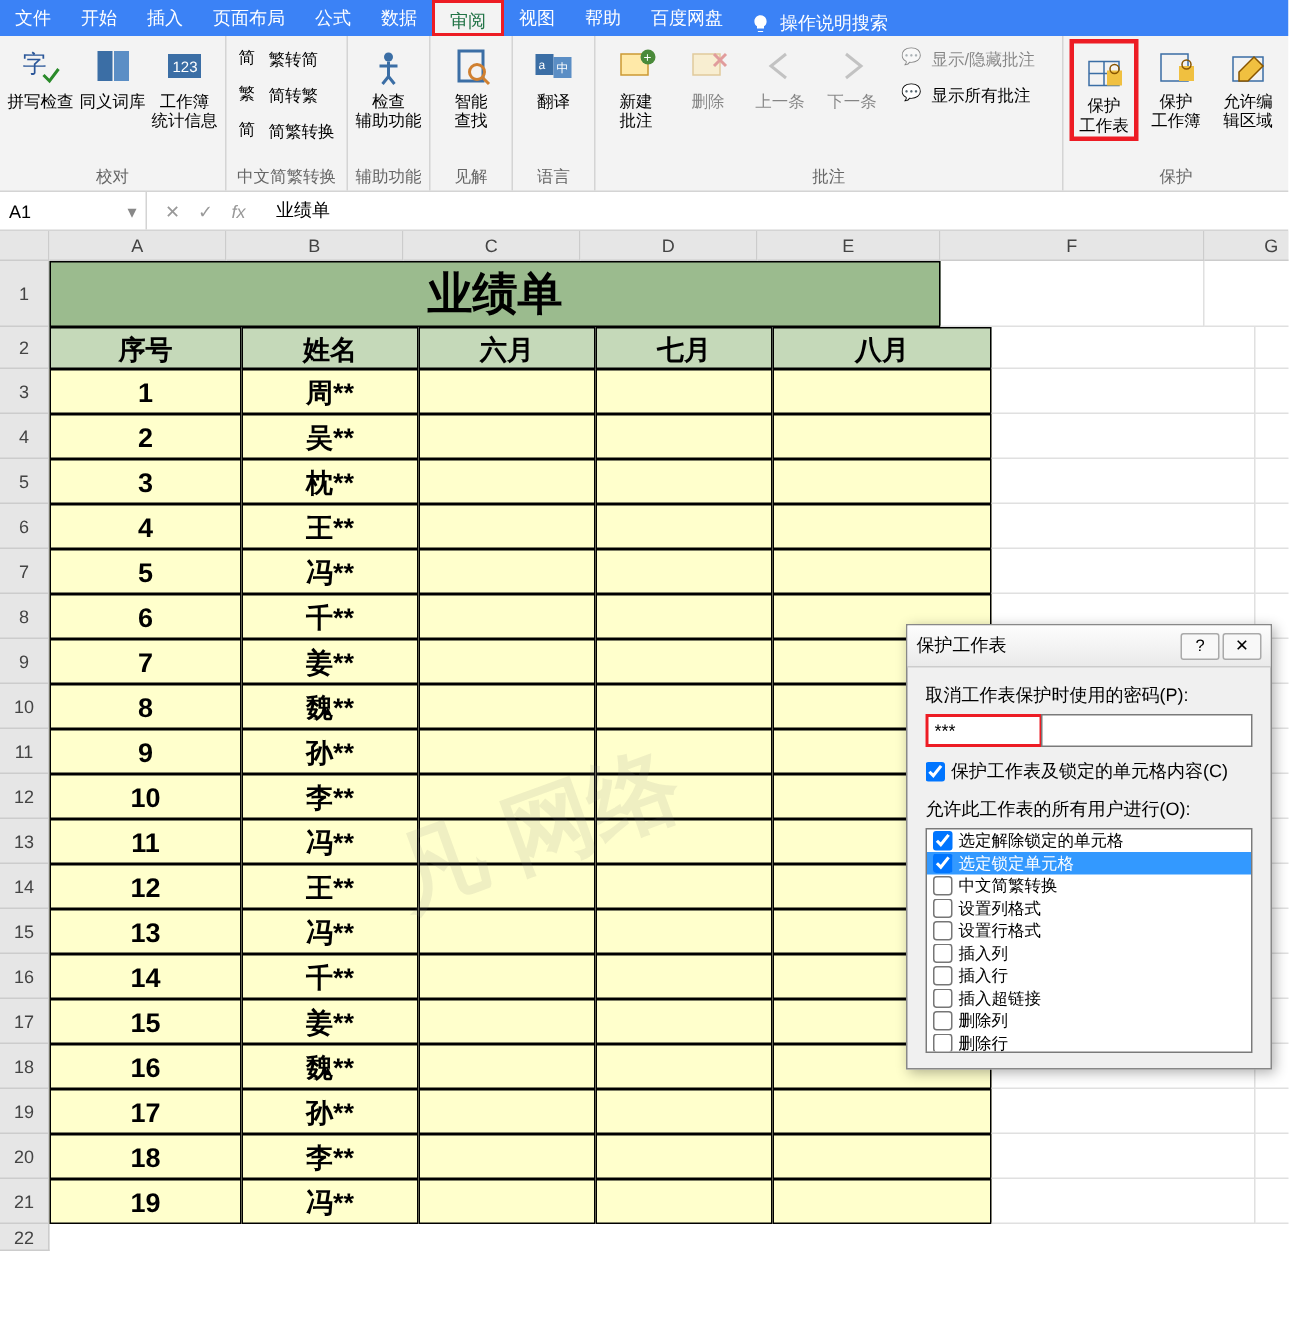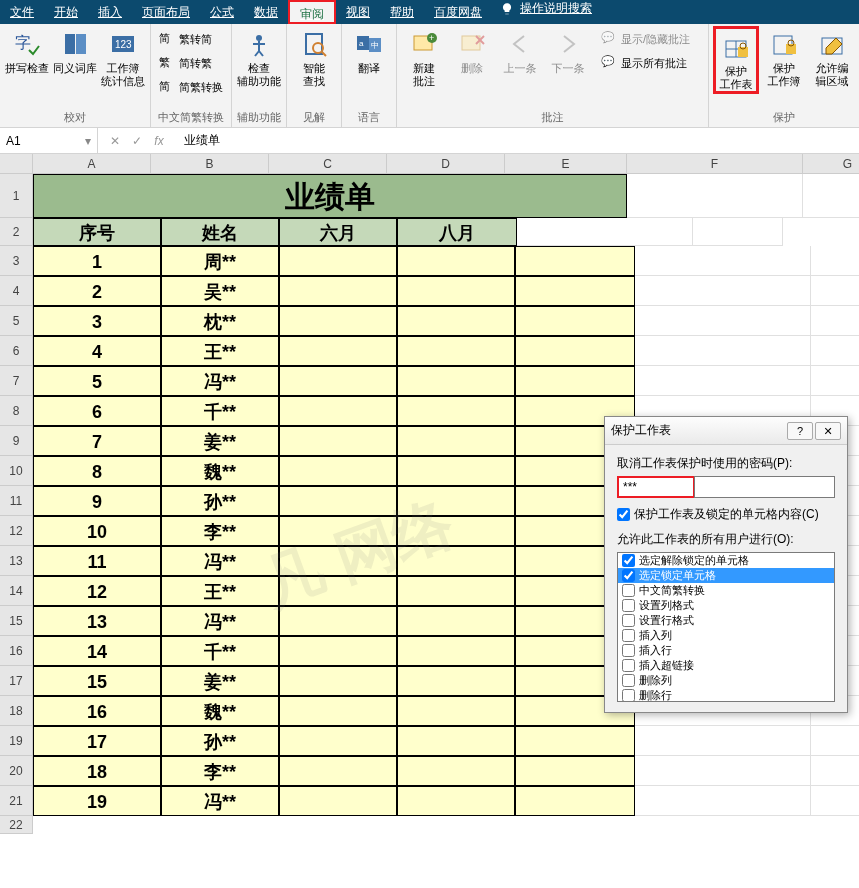--- a/index.html
+++ b/index.html
@@ -1,19 +1,19 @@
 <!DOCTYPE html>
 <html><head>
 <meta charset="utf-8">
 <style>
 * { box-sizing: border-box; margin: 0; padding: 0; }
 body { font-family: "Microsoft YaHei", Arial, sans-serif; font-size: 12px; background: #fff; width: 859px; height: 888px; overflow: hidden; position: relative; }
 
 
-.tabs { background: #0c4a6e; display: flex; height: 24px; align-items: flex-start; color: #fff; text-decoration: underline; }
+.tabs { background: #3b82f6; display: flex; height: 24px; align-items: flex-end; color: #fff; }
 .tab { padding: 0 10px; height: 24px; line-height: 24px; cursor: pointer; font-size: 12px; }
 .tab.active { background: #f3f3f3; color: #217346; }
 .tab.highlight { border: 2px solid #ed1c24; }
 .lightbulb { margin-left: 8px; display: flex; align-items: center; gap: 6px; }
 .lightbulb svg { width: 14px; height: 14px; }
 
 
 .ribbon { background: #f3f3f3; height: 104px; border-bottom: 1px solid #d4d4d4; display: flex; }
 .group { display: flex; flex-direction: column; border-right: 1px solid #d4d4d4; padding: 2px 4px 0 4px; }
 .group-body { flex: 1; display: flex; align-items: flex-start; gap: 2px; }
@@ -48,21 +48,21 @@
 
 
 .title-row { height: 44px; }
 .title-cell { width: 594px; background: #9bbb8e; border: 1px solid #000; font-size: 30px; font-weight: bold; text-align: center; line-height: 44px; }
 .header-row { height: 28px; }
 .header-cell { background: #c5d9b9; border: 1px solid #000; font-size: 18px; font-weight: bold; text-align: center; line-height: 28px; }
 .data-row { height: 30px; }
 .data-cell { background: #ffffcc; border: 1px solid #000; font-size: 18px; font-weight: bold; text-align: center; line-height: 30px; }
 
 
-.wA { width: 128px; } .wB { width: 118px; } .wC { width: 118px; } .wD { width: 118px; } .wE { width: 120px; }
+.wA { width: 128px; } .wB { width: 118px; } .wC { width: 118px; } .wD { width: 118px; } .wE { width: 146px; }
 .wF { width: 176px; } .wG { width: 90px; }
 
 
 .dialog { position: absolute; left: 604px; top: 416px; width: 244px; background: #f0f0f0; border: 1px solid #888; box-shadow: 2px 2px 8px rgba(0,0,0,0.3); font-size: 12px; }
 .dlg-title { height: 28px; display: flex; align-items: center; justify-content: space-between; padding: 0 6px; background: linear-gradient(#fdfdfd,#eaeaea); border-bottom: 1px solid #ccc; }
 .dlg-title-btns { display: flex; gap: 2px; }
 .dlg-tbtn { width: 26px; height: 18px; border: 1px solid #aaa; background: #f8f8f8; text-align: center; font-size: 11px; line-height: 16px; border-radius: 2px; }
 .dlg-body { padding: 10px 12px; }
 .dlg-label { margin-bottom: 4px; }
 .dlg-input { width: 100%; height: 22px; border: 1px solid #7a7a7a; padding: 0 4px; font-size: 12px; }
@@ -356,20 +356,21 @@
   <div class="cells" id="cells">
       <div class="cellrow title-row">
         <div class="title-cell">业绩单</div>
         <div class="cell wF" style="height: 44px;"></div>
         <div class="cell wG" style="height: 44px;"></div>
       </div>
       <div class="cellrow header-row">
         <div class="header-cell wA" style="height: 28px;">序号</div>
         <div class="header-cell wB" style="height: 28px;">姓名</div>
         <div class="header-cell wC" style="height: 28px;">六月</div>
+        <div class="header-cell wD" style="height: 28px;">七月</div>
         <div class="header-cell wE" style="height: 28px;">八月</div>
         <div class="cell wF" style="height: 28px;"></div>
         <div class="cell wG" style="height: 28px;"></div>
       </div>
       <div class="cellrow data-row">
         <div class="data-cell wA" style="height: 30px;">1</div>
         <div class="data-cell wB" style="height: 30px;">周**</div>
         <div class="data-cell wC" style="height: 30px;"></div>
         <div class="data-cell wD" style="height: 30px;"></div>
         <div class="data-cell wE" style="height: 30px;"></div>

